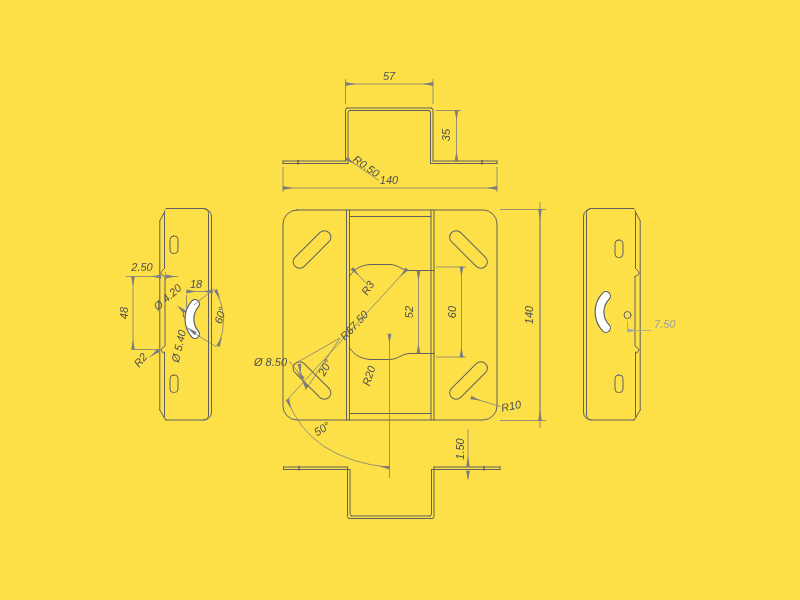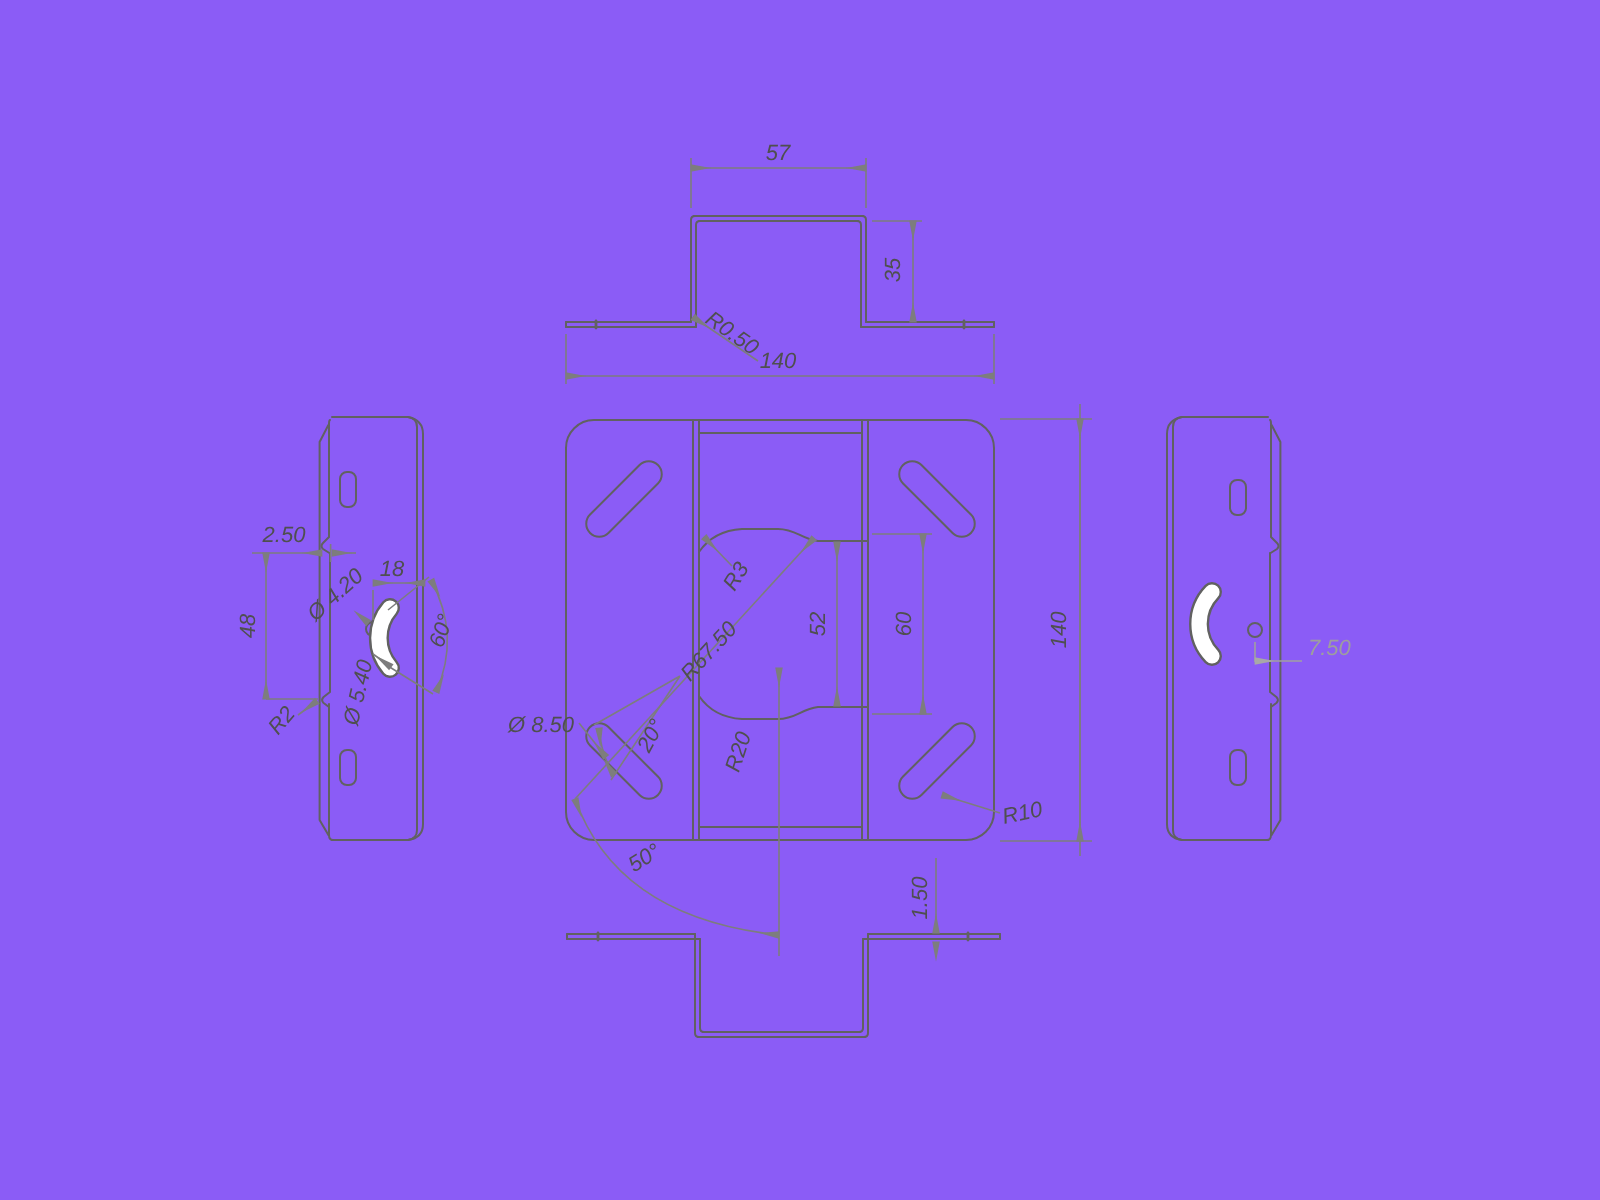--- a/index.html
+++ b/index.html
@@ -1,16 +1,16 @@
 <!DOCTYPE html>
 <html><head>
 <meta charset="utf-8">
 <style>
   html,body{margin:0;padding:0;background:#ffffff;width:800px;height:600px;overflow:hidden;}
-  #stage{position:relative;width:800px;height:600px;background:#8b5cf6;}
+  #stage{position:relative;width:800px;height:600px;background:#fde047;}
   svg{position:absolute;left:0;top:0;}
   .geo{stroke:#616161;stroke-width:1;fill:none;stroke-linecap:round;stroke-linejoin:round;}
   .geo2{stroke:#616161;stroke-width:1.4;fill:none;}
   .dim{stroke:#7d7d7d;stroke-width:0.8;fill:none;}
   .dimg{stroke:#a0a0a0;stroke-width:0.8;fill:none;}
   .lbl{font-family:"Liberation Sans","DejaVu Sans",sans-serif;font-style:italic;font-size:11px;fill:#4f4f4f;}
   .lblg{font-family:"Liberation Sans","DejaVu Sans",sans-serif;font-style:italic;font-size:11px;fill:#9e9e9e;}
 </style>
 </head>
 <body>

